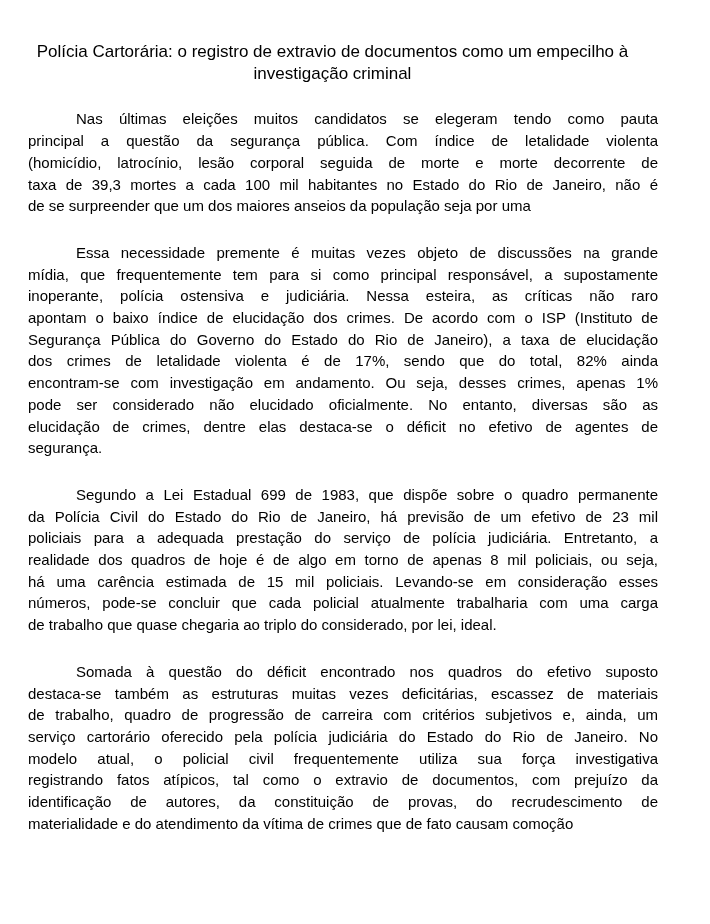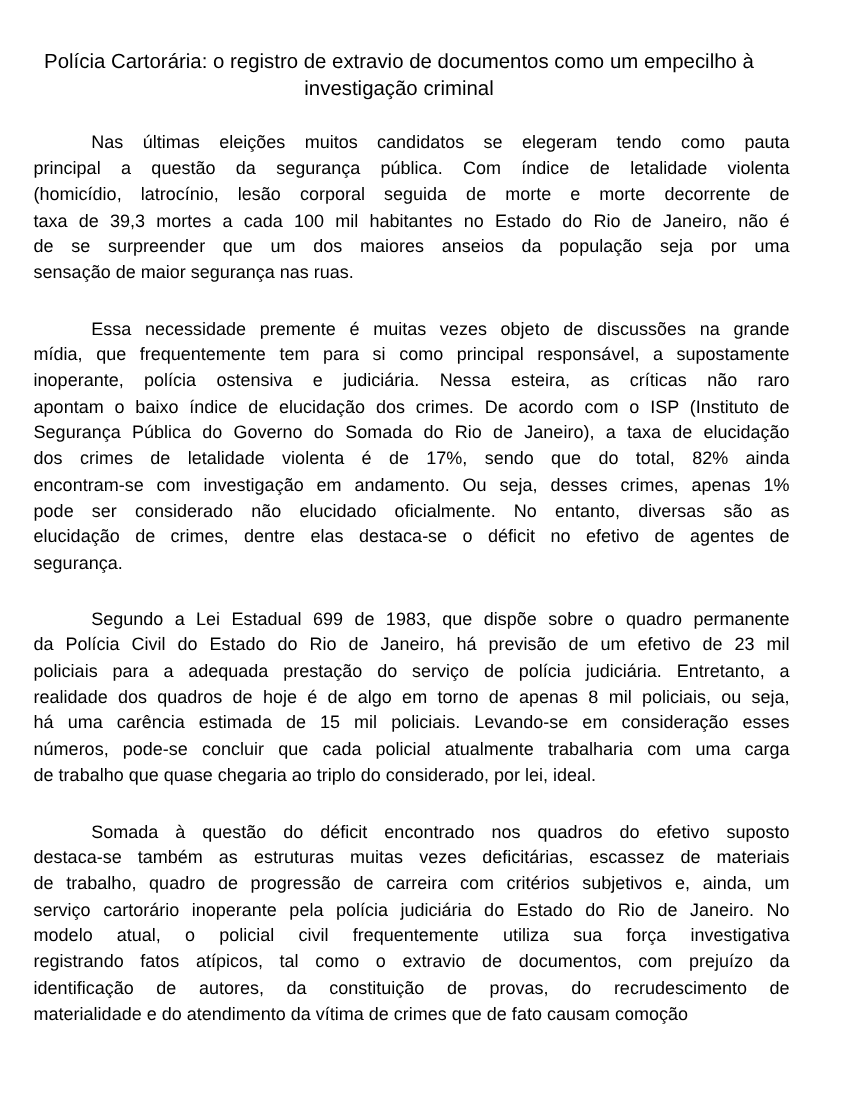--- a/index.html
+++ b/index.html
@@ -61,29 +61,28 @@
       <div>Polícia Cartorária: o registro de extravio de documentos como um empecilho à</div>
       <div>investigação criminal</div>
     </div>
 
   <div class="para">
       <div>Nas últimas eleições muitos candidatos se elegeram tendo como pauta</div>
       <div>principal a questão da segurança pública. Com índice de letalidade violenta</div>
       <div>(homicídio, latrocínio, lesão corporal seguida de morte e morte decorrente de</div>
       <div>taxa de 39,3 mortes a cada 100 mil habitantes no Estado do Rio de Janeiro, não é</div>
       <div>de se surpreender que um dos maiores anseios da população seja por uma</div>
-      <div>sensação de maior segurança nas ruas.</div>
     </div>
 
   <div class="para">
       <div>Essa necessidade premente é muitas vezes objeto de discussões na grande</div>
       <div>mídia, que frequentemente tem para si como principal responsável, a supostamente</div>
       <div>inoperante, polícia ostensiva e judiciária. Nessa esteira, as críticas não raro</div>
       <div>apontam o baixo índice de elucidação dos crimes. De acordo com o ISP (Instituto de</div>
-      <div>Segurança Pública do Governo do Somada do Rio de Janeiro), a taxa de elucidação</div>
+      <div>Segurança Pública do Governo do Estado do Rio de Janeiro), a taxa de elucidação</div>
       <div>dos crimes de letalidade violenta é de 17%, sendo que do total, 82% ainda</div>
       <div>encontram-se com investigação em andamento. Ou seja, desses crimes, apenas 1%</div>
       <div>pode ser considerado não elucidado oficialmente. No entanto, diversas são as</div>
       <div>elucidação de crimes, dentre elas destaca-se o déficit no efetivo de agentes de</div>
       <div>segurança.</div>
     </div>
 
   <div class="para">
       <div>Segundo a Lei Estadual 699 de 1983, que dispõe sobre o quadro permanente</div>
       <div>da Polícia Civil do Estado do Rio de Janeiro, há previsão de um efetivo de 23 mil</div>
@@ -91,19 +90,19 @@
       <div>realidade dos quadros de hoje é de algo em torno de apenas 8 mil policiais, ou seja,</div>
       <div>há uma carência estimada de 15 mil policiais. Levando-se em consideração esses</div>
       <div>números, pode-se concluir que cada policial atualmente trabalharia com uma carga</div>
       <div>de trabalho que quase chegaria ao triplo do considerado, por lei, ideal.</div>
     </div>
 
   <div class="para">
       <div>Somada à questão do déficit encontrado nos quadros do efetivo suposto</div>
       <div>destaca-se também as estruturas muitas vezes deficitárias, escassez de materiais</div>
       <div>de trabalho, quadro de progressão de carreira com critérios subjetivos e, ainda, um</div>
-      <div>serviço cartorário inoperante pela polícia judiciária do Estado do Rio de Janeiro. No</div>
+      <div>serviço cartorário oferecido pela polícia judiciária do Estado do Rio de Janeiro. No</div>
       <div>modelo atual, o policial civil frequentemente utiliza sua força investigativa</div>
       <div>registrando fatos atípicos, tal como o extravio de documentos, com prejuízo da</div>
       <div>identificação de autores, da constituição de provas, do recrudescimento de</div>
       <div>materialidade e do atendimento da vítima de crimes que de fato causam comoção</div>
     </div>
 </div>
 
 </body></html>

